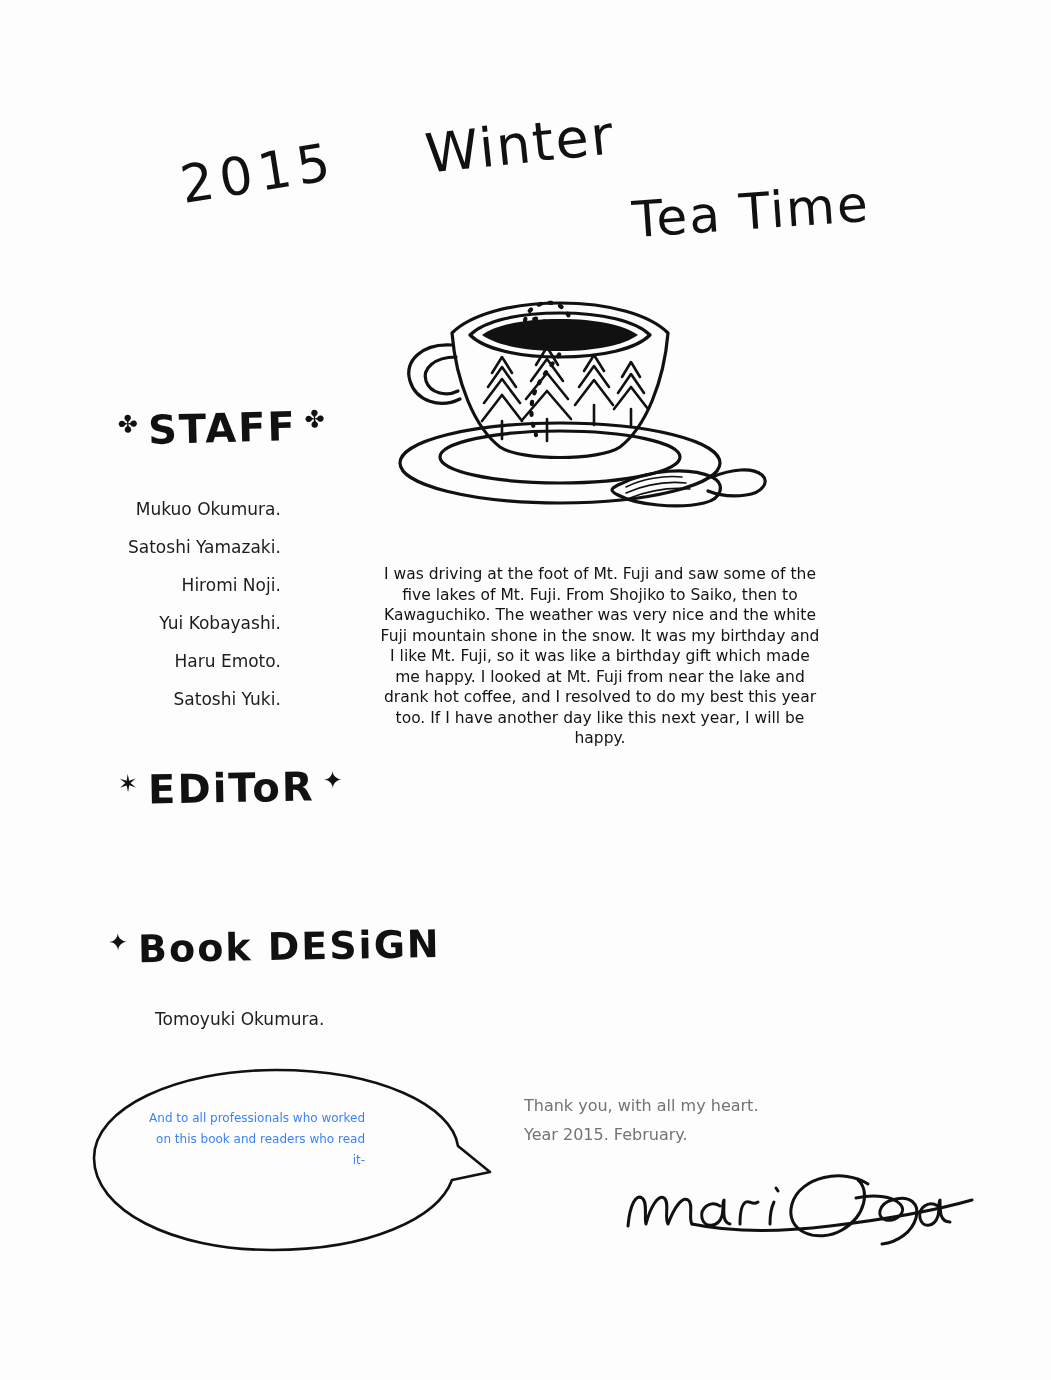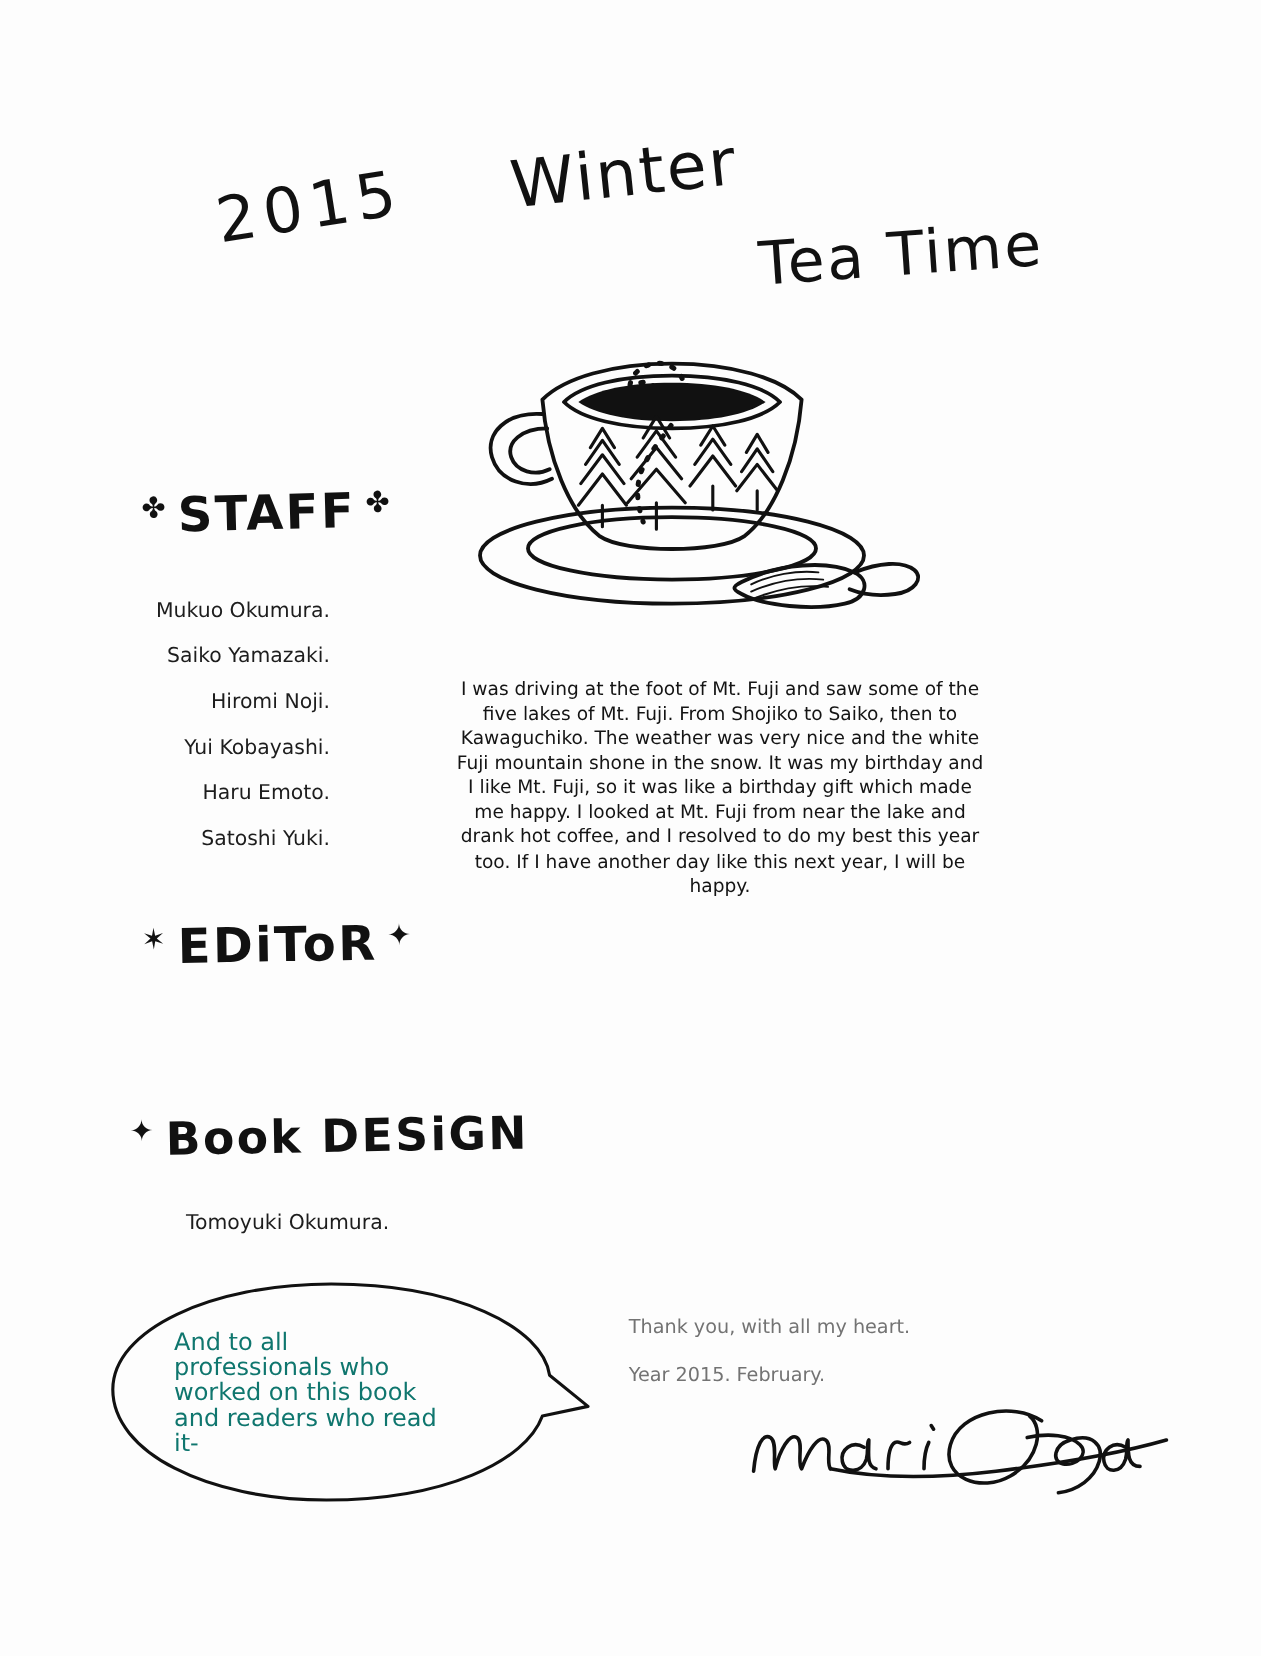--- a/index.html
+++ b/index.html
@@ -126,36 +126,36 @@
     left: 80px;
     top: 1060px;
     width: 420px;
     height: 200px;
   }
   .balloon-text {
     position: absolute;
     left: 145px;
     top: 1108px;
     width: 220px;
-    font-size: 20px;
+    font-size: 12px;
     line-height: 21px;
-    text-align: left;
-    color: #0f766e;
+    text-align: right;
+    color: #3b82f6;
   }
 
   
   .closing {
     position: absolute;
     left: 524px;
     top: 1095px;
     font-size: 16px;
     line-height: 21px;
     color: #737373;
   }
-  .closing .line2 { margin-top: 19px; }
+  .closing .line2 { margin-top: 8px; }
 
   .signature {
     position: absolute;
     left: 620px;
     top: 1160px;
     width: 360px;
     height: 90px;
   }
 </style>
 </head>
@@ -206,21 +206,21 @@
       <path d="M352 292 C 372 284, 392 282, 402 290 C 410 297, 402 308, 386 310 C 372 312, 358 310, 348 306"></path>
     </svg>
   </div>
 
   <div class="heading h-staff">
     <span class="star">✤</span><span>STAFF</span><span class="star">✤</span>
   </div>
 
   <div class="name-list staff-names">
     <div>Mukuo Okumura.</div>
-    <div>Saiko Yamazaki.</div>
+    <div>Satoshi Yamazaki.</div>
     <div>Hiromi Noji.</div>
     <div>Yui Kobayashi.</div>
     <div>Haru Emoto.</div>
     <div>Satoshi Yuki.</div>
   </div>
 
   <div class="story">I was driving at the foot of Mt. Fuji and saw some of the five lakes of Mt. Fuji. From Shojiko to Saiko, then to Kawaguchiko. The weather was very nice and the white Fuji mountain shone in the snow. It was my birthday and I like Mt. Fuji, so it was like a birthday gift which made me happy. I looked at Mt. Fuji from near the lake and drank hot coffee, and I resolved to do my best this year too. If I have another day like this next year, I will be happy.</div>
 
   <div class="heading h-editor">
     <span class="star">✶</span><span>EDiToR</span><span class="star">✦</span>

